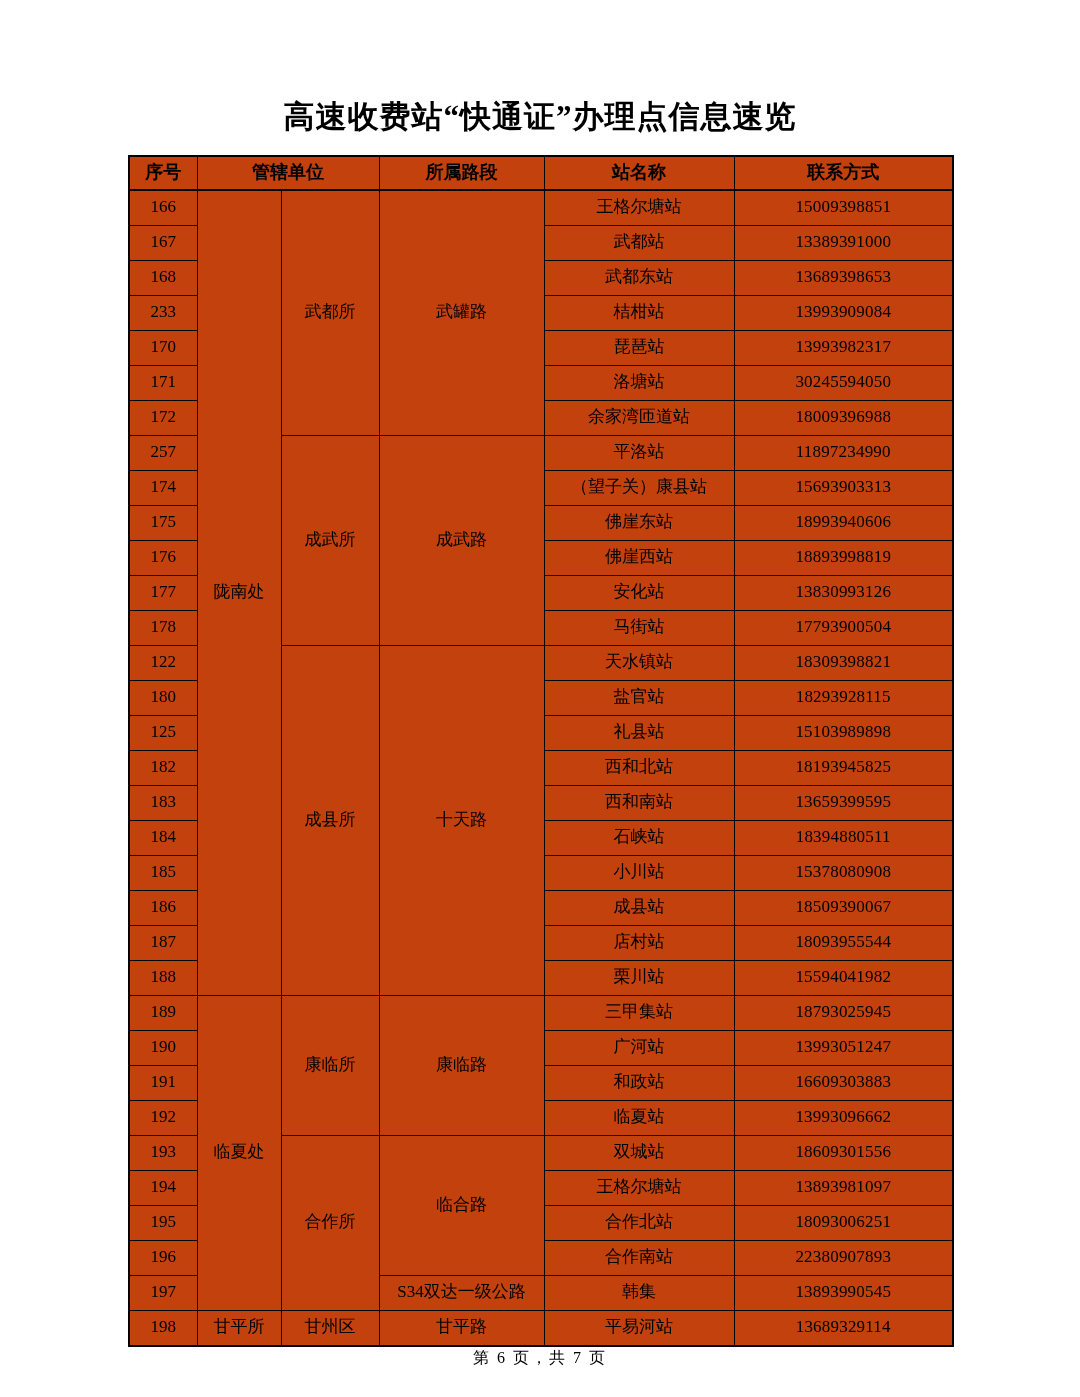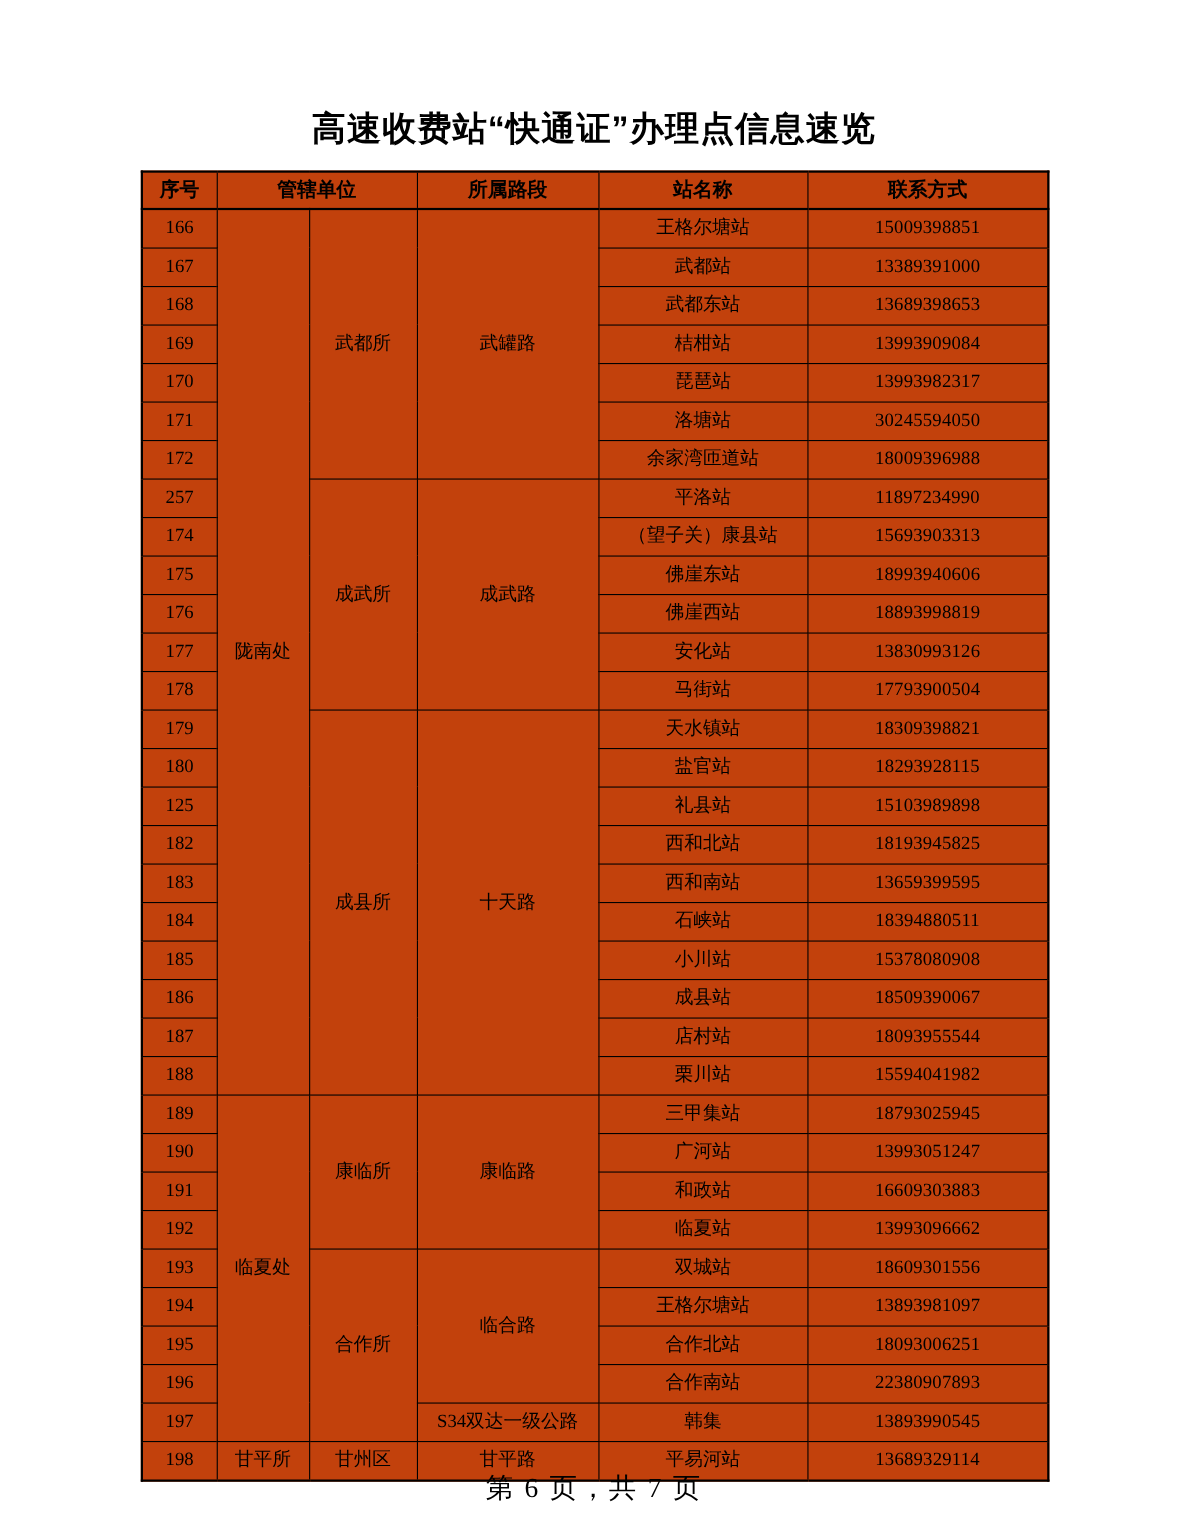--- a/index.html
+++ b/index.html
@@ -23,21 +23,21 @@
     position: relative;
   }
   .doc-title {
     text-align: center;
     font-size: 31px;
     font-weight: 700;
     letter-spacing: 1px;
     margin: 0;
     padding-top: 98px;
     line-height: 1.25;
-    font-family: Liberation Sans, sans-serif;
+    font-family: Liberation Serif, serif;
   }
   .table-wrap {
     margin: 0 auto;
     margin-top: 18px;
     width: 824px;
   }
   table.info-table {
     border-collapse: collapse;
     width: 824px;
     table-layout: fixed;
@@ -94,21 +94,21 @@
   }
   td.small-road {
     font-size: 15.5px;
   }
   .page-footer {
     position: absolute;
     left: 0;
     right: 0;
     bottom: 28px;
     text-align: center;
-    font-size: 25px;
+    font-size: 16px;
     font-family: "Liberation Serif", "DejaVu Serif", serif;
     letter-spacing: 2px;
   }
 </style>
 </head>
 <body>
 
 <div class="page">
 
   <h1 class="doc-title">高速收费站“快通证”办理点信息速览</h1>
@@ -145,21 +145,21 @@
             <td class="num">167</td>
             <td>武都站</td>
             <td class="tel">13389391000</td>
           </tr>
           <tr>
             <td class="num">168</td>
             <td>武都东站</td>
             <td class="tel">13689398653</td>
           </tr>
           <tr>
-            <td class="num">169</td>
+            <td class="num">233</td>
             <td>桔柑站</td>
             <td class="tel">13993909084</td>
           </tr>
           <tr>
             <td class="num">170</td>
             <td>琵琶站</td>
             <td class="tel">13993982317</td>
           </tr>
           <tr>
             <td class="num">171</td>
@@ -197,21 +197,21 @@
             <td class="num">177</td>
             <td>安化站</td>
             <td class="tel">13830993126</td>
           </tr>
           <tr>
             <td class="num">178</td>
             <td>马街站</td>
             <td class="tel">17793900504</td>
           </tr>
           <tr>
-            <td class="num">179</td>
+            <td class="num">122</td>
             <td rowspan="10">成县所</td>
             <td rowspan="10">十天路</td>
             <td>天水镇站</td>
             <td class="tel">18309398821</td>
           </tr>
           <tr>
             <td class="num">180</td>
             <td>盐官站</td>
             <td class="tel">18293928115</td>
           </tr>

